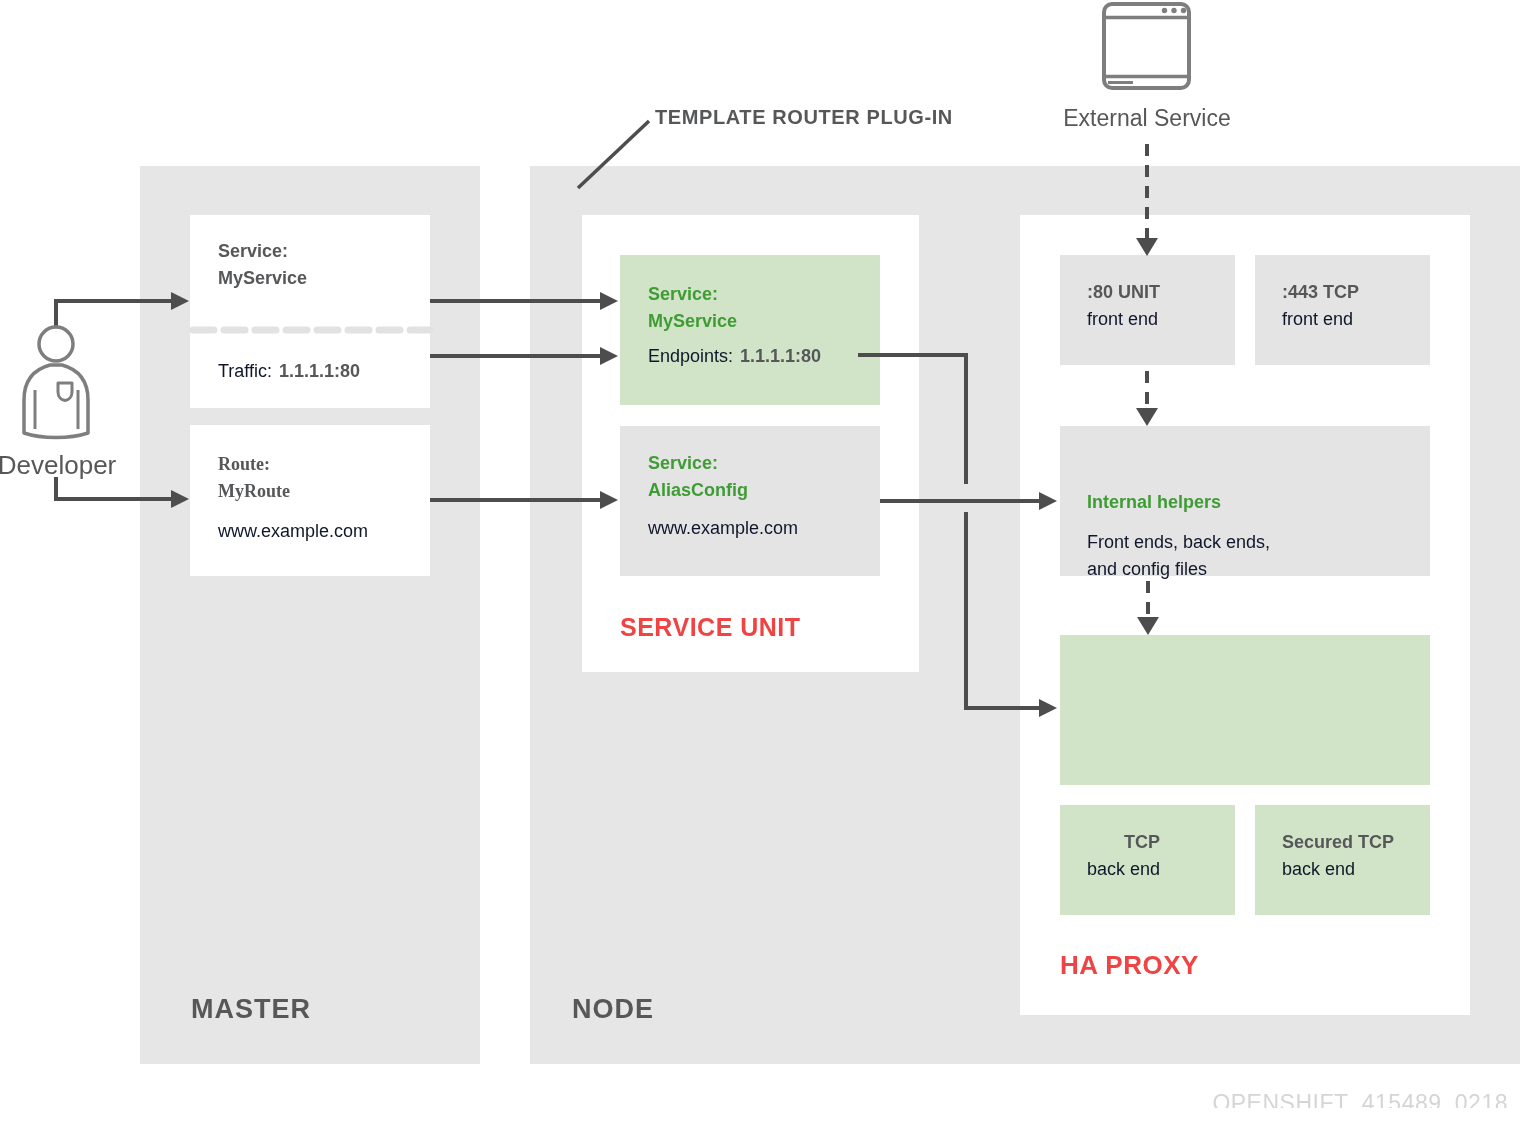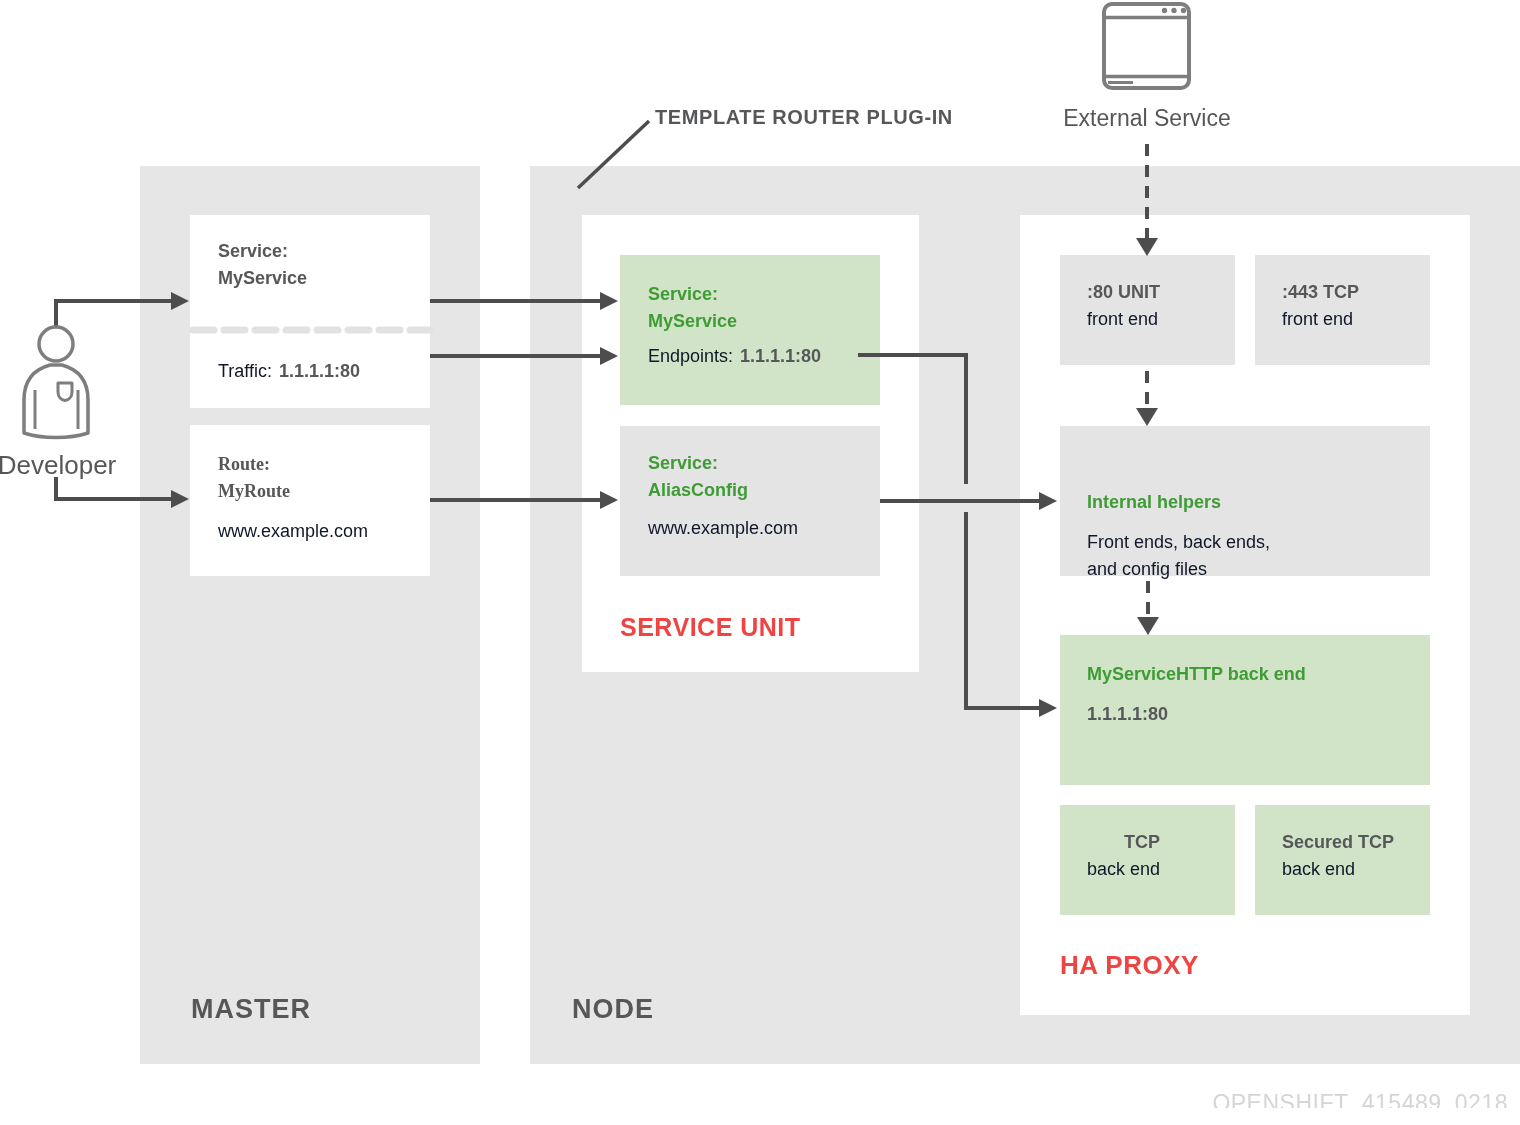--- a/index.html
+++ b/index.html
@@ -160,24 +160,20 @@
     <span class="h-dark" style="display:block;">:443 TCP</span>
     <span class="t-reg" style="display:block;">front end</span>
   </div>
 
   <div class="txt" style="left:1087px;top:449px;margin-top:40px;">
     <span class="h-green" style="display:block;margin-bottom:13px;">Internal helpers</span>
     <span class="t-reg" style="display:block;">Front ends, back ends,</span>
     <span class="t-reg" style="display:block;">and config files</span>
   </div>
 
-  <div class="txt" style="left:1087px;top:661px;">
-    <span class="h-green" style="display:block;margin-bottom:13px;">MyServiceHTTP back end</span>
-    <span class="h-dark" style="display:block;">1.1.1.1:80</span>
-  </div>
 
   <div class="txt" style="left:1087px;top:829px;">
     <span class="h-dark" style="display:block;text-align:right;">TCP</span>
     <span class="t-reg" style="display:block;">back end</span>
   </div>
   <div class="txt" style="left:1282px;top:829px;">
     <span class="h-dark" style="display:block;">Secured TCP</span>
     <span class="t-reg" style="display:block;">back end</span>
   </div>
 

